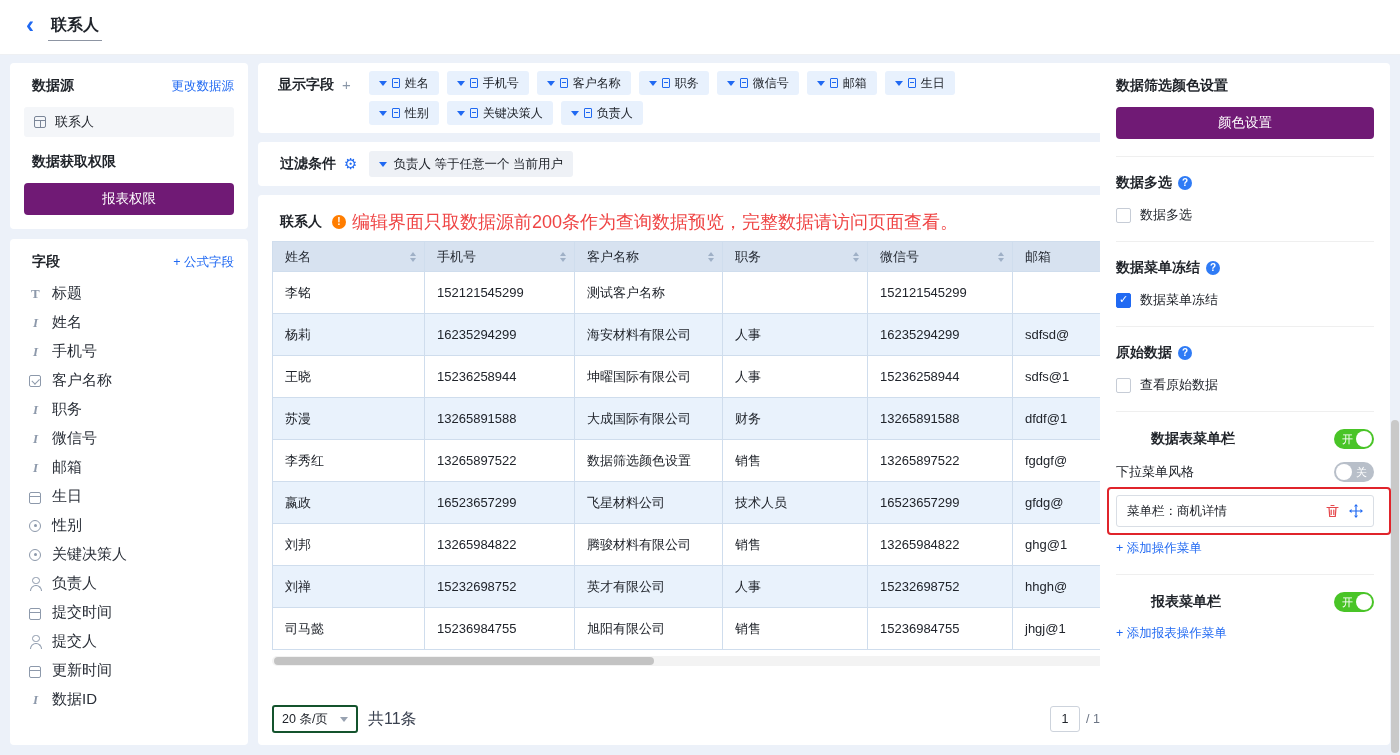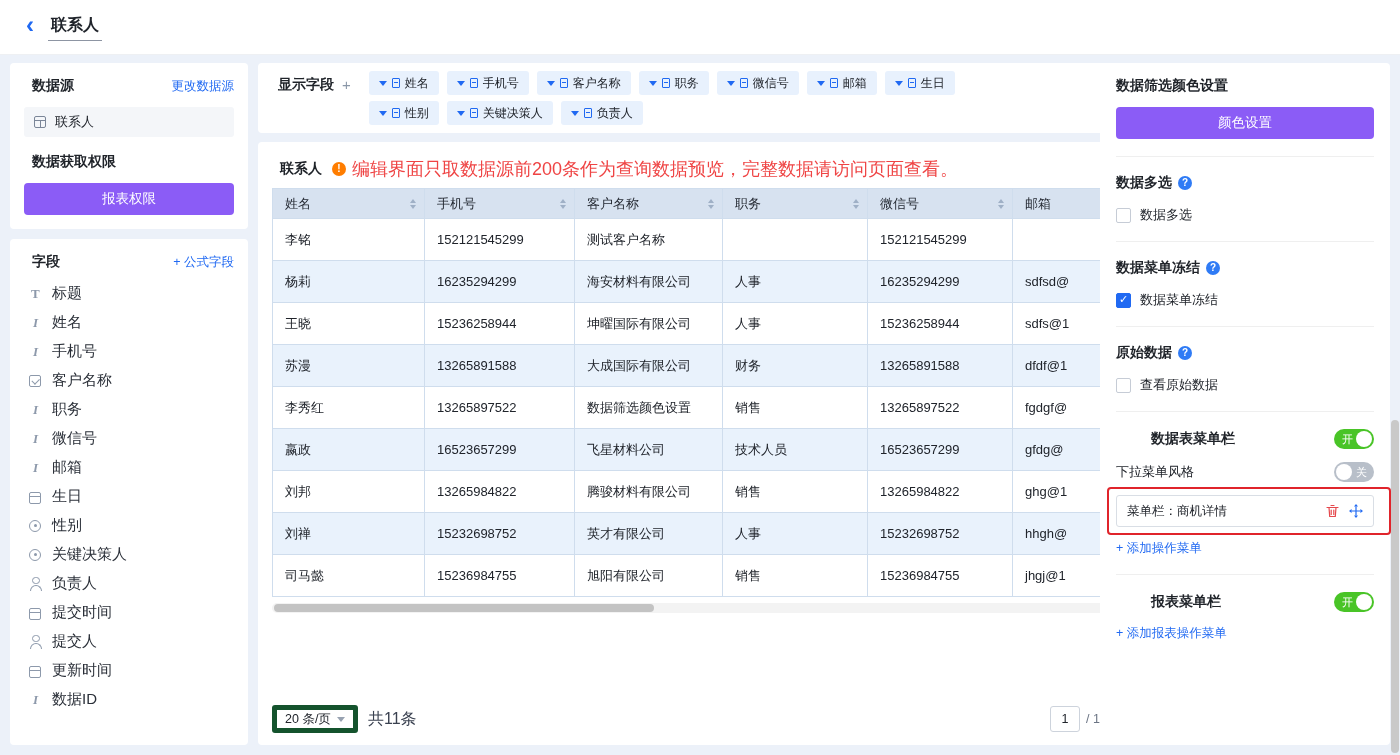--- a/index.html
+++ b/index.html
@@ -9,21 +9,21 @@
 
   
   .topbar { position:absolute; top:0; left:0; width:100%; height:55px; background:#fff; border-bottom:1px solid #eef0f3; display:flex; align-items:center; padding:0 16px; z-index:5; }
   .back-icon { color:#2069f2; font-size:24px; font-weight:bold; line-height:1; margin:0 14px 4px 10px; cursor:pointer; }
   .topbar-title { font-size:16px; font-weight:bold; border-bottom:1px solid #8d95a3; padding:2px 3px 4px; }
   .save-btn { position:absolute; right:10px; top:10px; width:80px; height:34px; background:#2069f2; color:#fff; border:none; border-radius:4px; font-size:14px; cursor:pointer; font-family:inherit; }
 
   .card { background:#fff; border-radius:4px; }
   .panel-title { font-size:14px; font-weight:bold; color:#1f2329;margin-left:8px; }
   .link { color:#2069f2; font-size:12.5px; cursor:pointer; white-space:nowrap; }
-  .blue-btn { width:100%; height:32px; background:#8b5cf6; color:#fff; border:none; border-radius:4px; font-size:13.5px; cursor:pointer; font-family:inherit; }
+  .blue-btn { width:100%; height:32px; background:#701a75; color:#fff; border:none; border-radius:4px; font-size:13.5px; cursor:pointer; font-family:inherit; }
 
   
   .left-col  { position:absolute; top:63px; left:10px;  width:238px; bottom:10px; display:flex; flex-direction:column; gap:10px; }
   .mid-col   { position:absolute; top:63px; left:258px; width:988px; bottom:10px; display:flex; flex-direction:column; gap:9px; }
   .right-col { position:absolute; top:63px; left:1100px; width:290px; bottom:10px; padding:14px 16px; overflow:visible; }
 
   
   .ds-card { padding:14px; flex:none; }
   .row-between { display:flex; justify-content:space-between; align-items:center; }
   .ds-item { margin-top:12px; height:30px; background:#f4f6f9; border-radius:3px; display:flex; align-items:center; gap:9px; padding:0 10px; cursor:pointer; }
@@ -80,21 +80,21 @@
   thead th { background:#d7e2f0; height:30px; font-weight:normal; color:#252a33; position:relative; cursor:pointer; }
   tbody td { height:42px; background:#fff; }
   tbody tr:nth-child(even) td { background:#e9f2fc; }
   .thsort { position:absolute; right:8px; top:50%; transform:translateY(-50%); display:flex; flex-direction:column; gap:2px; }
   .tri-up   { width:0; height:0; border-left:3.5px solid transparent; border-right:3.5px solid transparent; border-bottom:4px solid #9fb0c6; }
   .tri-down { width:0; height:0; border-left:3.5px solid transparent; border-right:3.5px solid transparent; border-top:4px solid #9fb0c6; }
   .hscroll { height:10px; background:#f3f3f3; border-radius:5px; margin-top:6px; position:relative; flex:none; }
   .hthumb { position:absolute; left:2px; top:1px; height:8px; width:380px; background:#c3c3c3; border-radius:4px; cursor:pointer; }
 
   .tc-foot { margin-top:auto; display:flex; align-items:center; gap:10px; padding-top:8px; flex:none; }
-  .psize { width:86px; height:28px; border:5px solid #14532d; border-radius:3px; display:flex; align-items:center; justify-content:space-between; padding:0 8px; font-size:12.5px; cursor:pointer; background:#fff; }
+  .psize { width:86px; height:28px; border:2px solid #14532d; border-radius:3px; display:flex; align-items:center; justify-content:space-between; padding:0 8px; font-size:12.5px; cursor:pointer; background:#fff; }
   .caret-gray { width:0; height:0; border-left:4px solid transparent; border-right:4px solid transparent; border-top:5px solid #98a2b1; }
   .total { font-size:16px; color:#3a4150; }
   .foot-right { margin-left:auto; display:flex; align-items:center; gap:6px; }
   .page-input { width:30px; height:26px; border:1px solid #cdd3dc; border-radius:3px; text-align:center; font-size:12.5px; font-family:inherit; color:#20242b; background:#fff; }
   .page-total { color:#6b7484; font-size:12.5px; margin-right:2px; }
   .nav-btn { width:26px; height:26px; border:1px solid #e1e5ea; background:#f6f7f9; border-radius:3px; color:#b9c0cb; font-size:13px; display:flex; align-items:center; justify-content:center; cursor:default; font-family:inherit; }
 
   
   .rsec { padding:17px 0; border-top:1px solid #efefef; }
   .rsec.first { border-top:none; padding-top:0; }
@@ -301,20 +301,28 @@
 
   <div class="chip">
     <span class="caret-down"></span>
     <span class="chip-doc"></span>
     <span class="chip-label">负责人</span>
   </div>
 </div>
         </div>
     </section>
 
+    <section class="card filter-card">
+      <span class="panel-title">过滤条件</span>
+      <span class="gear-icon">⚙</span>
+      <div class="cond-chip">
+        <span class="caret-down"></span>
+        <span>负责人 等于任意一个 当前用户</span>
+      </div>
+    </section>
 
     <section class="card table-card">
       <div class="tc-head">
         <span class="panel-title">联系人</span>
         <span class="warn">
           <span class="warn-icon"></span>
           <span>编辑界面只取数据源前200条作为查询数据预览，完整数据请访问页面查看。</span>
         </span>
         <span class="sort-box">⇅</span>
       </div>

